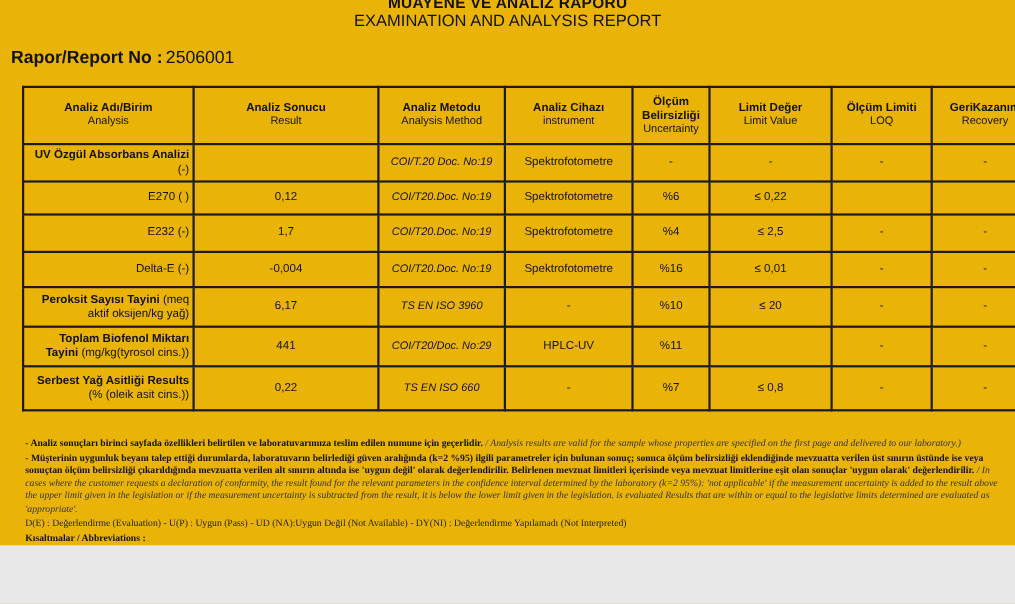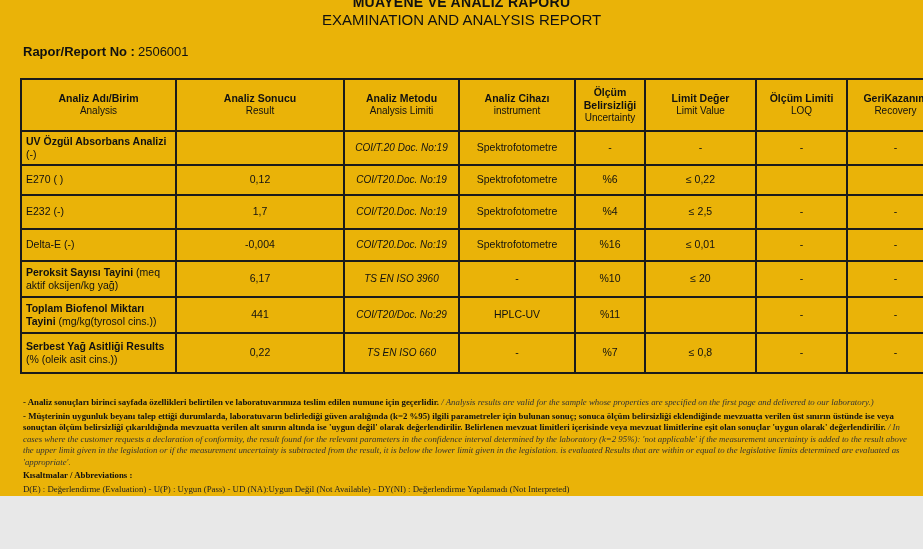--- a/index.html
+++ b/index.html
@@ -4,37 +4,37 @@
 <style>
   html,body { margin:0; padding:0; background:#e8e8e8; }
   .page {
     position:relative; width:923px; height:496px; margin:0 auto;
     background:#eab308; overflow:hidden;
     font-family:"Liberation Sans", sans-serif; color:#111;
   }
   .titles { text-align:center; margin-top:-6px; }
   .title-tr { font-size:14px; font-weight:bold; letter-spacing:.3px; }
   .title-en { font-size:15px; margin-top:1px; }
-  .report-no { position:absolute; left:23px; top:44px; font-size:13px; font-weight:bold; }
+  .report-no { position:absolute; left:10px; top:44px; font-size:16px; font-weight:bold; }
   .report-no .value { font-weight:normal; margin-left:3px; }
 
   table.analysis {
     position:absolute; left:20px; top:78px; width:885px;
     border-collapse:collapse; table-layout:fixed;
   }
   .analysis th, .analysis td {
     border:2px solid #1b1b1b; padding:1px 3px; vertical-align:middle;
     overflow:hidden;
   }
   .analysis thead tr { height:52px; }
   .analysis th { font-weight:normal; }
   .h-tr { font-size:10.5px; font-weight:bold; line-height:1.25; }
   .h-en { font-size:10px; line-height:1.25; }
   .analysis td { font-size:10.5px; text-align:center; line-height:1.25; }
-  .analysis td.name { text-align:left; padding-left:4px; }
+  .analysis td.name { text-align:right; padding-left:4px; }
   .analysis td.name b { font-weight:bold; }
   .analysis td.c-method { font-size:10px;font-style:italic; }
 
   .col0{width:147px}.col1{width:160px}.col2{width:107px}.col3{width:108px}
   .col4{width:62px}.col5{width:103px}.col6{width:83px}.col7{width:89px}
 
   .footnotes { position:absolute; left:23px; top:397px; width:888px;
     font-size:8.8px; line-height:11.5px; color:#222;font-family:Liberation Serif, serif; }
   .footnotes p { margin:0 0 2px 0; }
   .fn-tr { font-weight:bold; color:#111; }
@@ -61,21 +61,21 @@
           <th class="col0">
             <div class="h-tr">Analiz Adı/Birim</div>
             <div class="h-en">Analysis</div>
           </th>
           <th class="col1">
             <div class="h-tr">Analiz Sonucu</div>
             <div class="h-en">Result</div>
           </th>
           <th class="col2">
             <div class="h-tr">Analiz Metodu</div>
-            <div class="h-en">Analysis Limiti</div>
+            <div class="h-en">Analysis Method</div>
           </th>
           <th class="col3">
             <div class="h-tr">Analiz Cihazı</div>
             <div class="h-en">instrument</div>
           </th>
           <th class="col4">
             <div class="h-tr">Ölçüm Belirsizliği</div>
             <div class="h-en">Uncertainty</div>
           </th>
           <th class="col5">
@@ -162,17 +162,17 @@
           <td class="c-limit col5">≤ 0,8</td>
           <td class="c-loq col6">-</td>
           <td class="c-recovery col7">-</td>
         </tr>
       </tbody>
   </table>
 
   <div class="footnotes">
       <p><span class="fn-tr">- Analiz sonuçları birinci sayfada özellikleri belirtilen ve laboratuvarımıza teslim edilen numune için geçerlidir.</span><span class="fn-en"> / Analysis results are valid for the sample whose properties are specified on the first page and delivered to our laboratory.)</span><span class="fn-plain"></span></p>
       <p><span class="fn-tr">- Müşterinin uygunluk beyanı talep ettiği durumlarda, laboratuvarın belirlediği güven aralığında (k=2 %95) ilgili parametreler için bulunan sonuç; sonuca ölçüm belirsizliği eklendiğinde mevzuatta verilen üst sınırın üstünde ise veya sonuçtan ölçüm belirsizliği çıkarıldığında mevzuatta verilen alt sınırın altında ise 'uygun değil' olarak değerlendirilir. Belirlenen mevzuat limitleri içerisinde veya mevzuat limitlerine eşit olan sonuçlar 'uygun olarak' değerlendirilir.</span><span class="fn-en"> / In cases where the customer requests a declaration of conformity, the result found for the relevant parameters in the confidence interval determined by the laboratory (k=2 95%): 'not applicable' if the measurement uncertainty is added to the result above the upper limit given in the legislation or if the measurement uncertainty is subtracted from the result, it is below the lower limit given in the legislation. is evaluated Results that are within or equal to the legislative limits determined are evaluated as 'appropriate'.</span><span class="fn-plain"></span></p>
+      <p><span class="fn-tr"></span><span class="fn-en"></span><span class="fn-plain">D(E) : Değerlendirme (Evaluation) - U(P) : Uygun (Pass) - UD (NA):Uygun Değil (Not Available) - DY(NI) : Değerlendirme Yapılamadı (Not Interpreted)</span></p>
       <p><span class="fn-tr">Kısaltmalar / Abbreviations :</span><span class="fn-en"></span><span class="fn-plain"></span></p>
-      <p><span class="fn-tr"></span><span class="fn-en"></span><span class="fn-plain">D(E) : Değerlendirme (Evaluation) - U(P) : Uygun (Pass) - UD (NA):Uygun Değil (Not Available) - DY(NI) : Değerlendirme Yapılamadı (Not Interpreted)</span></p>
     </div>
 
 </div>
 
 </body></html>

